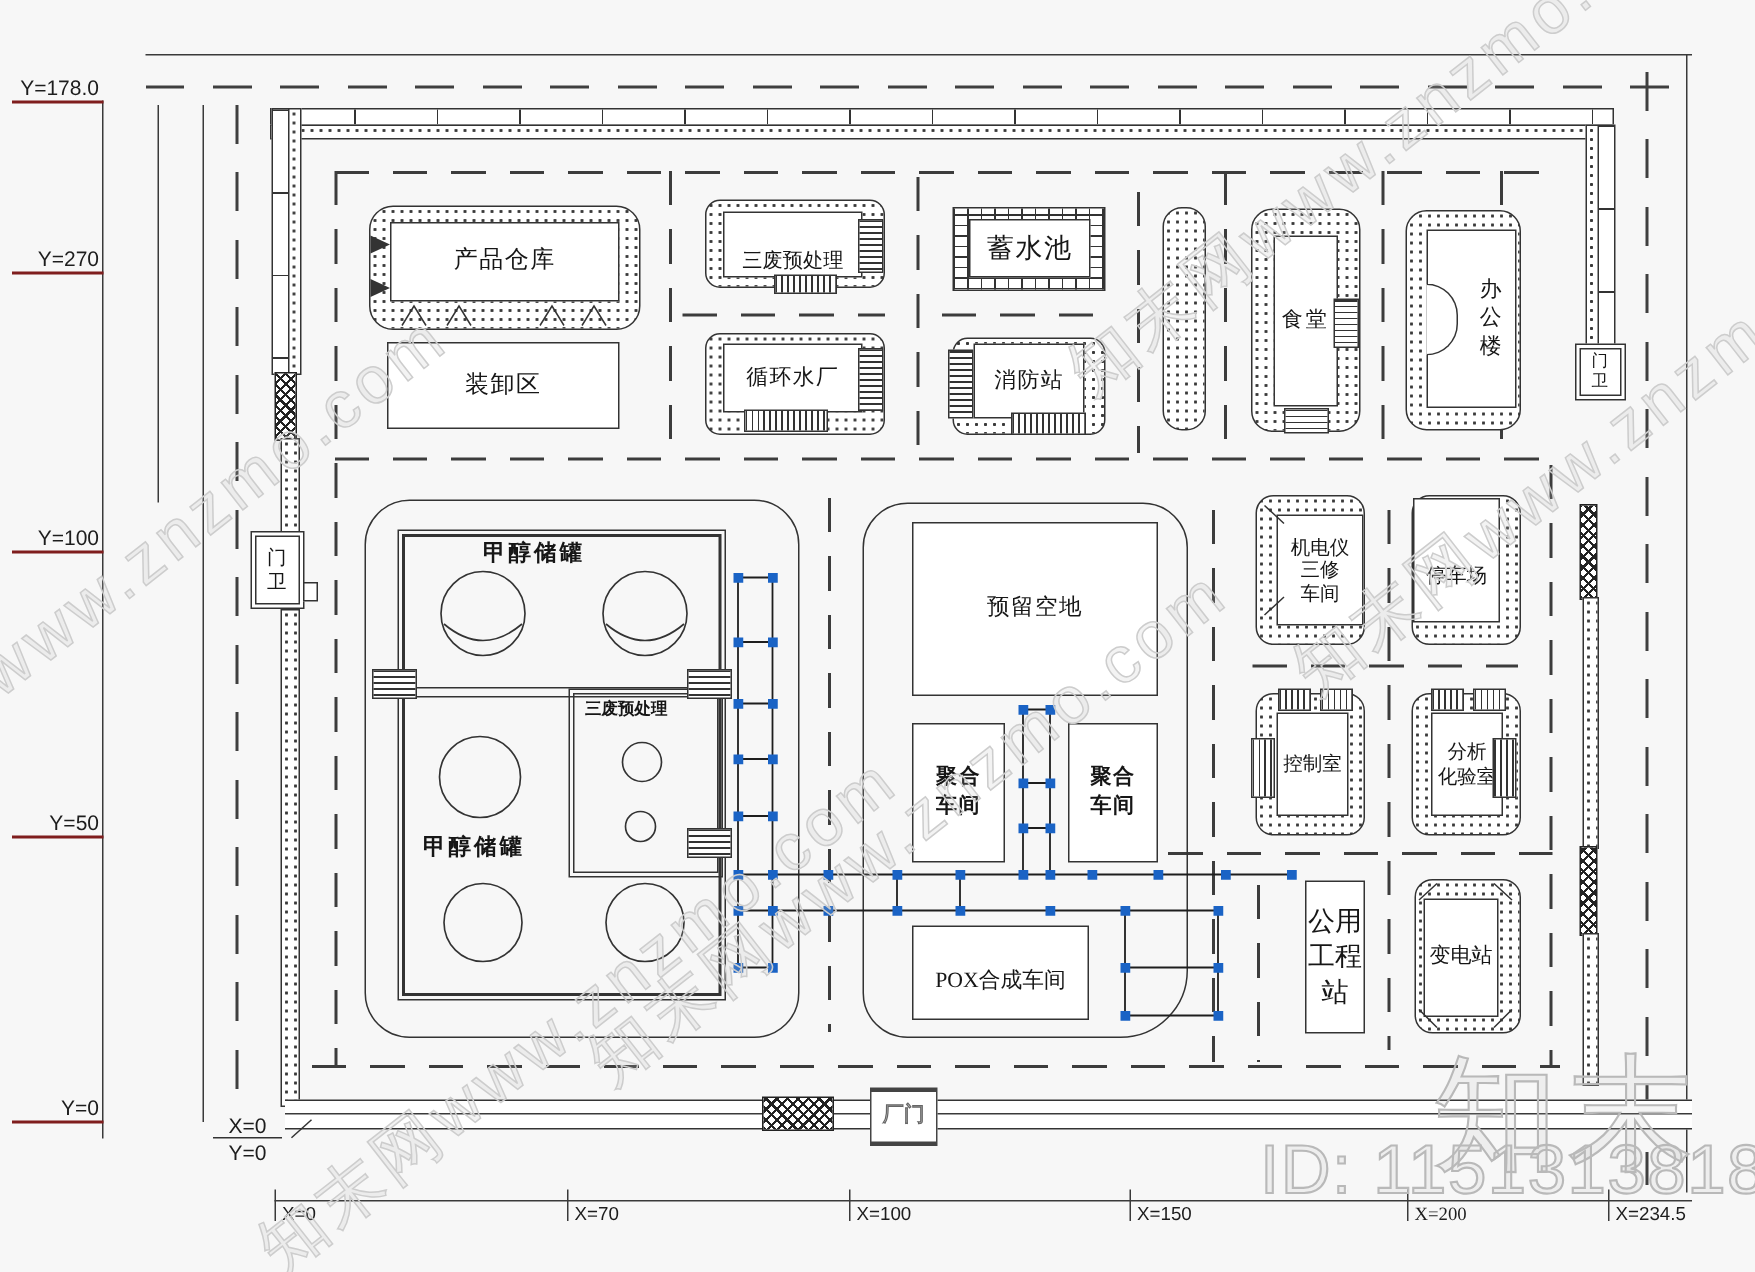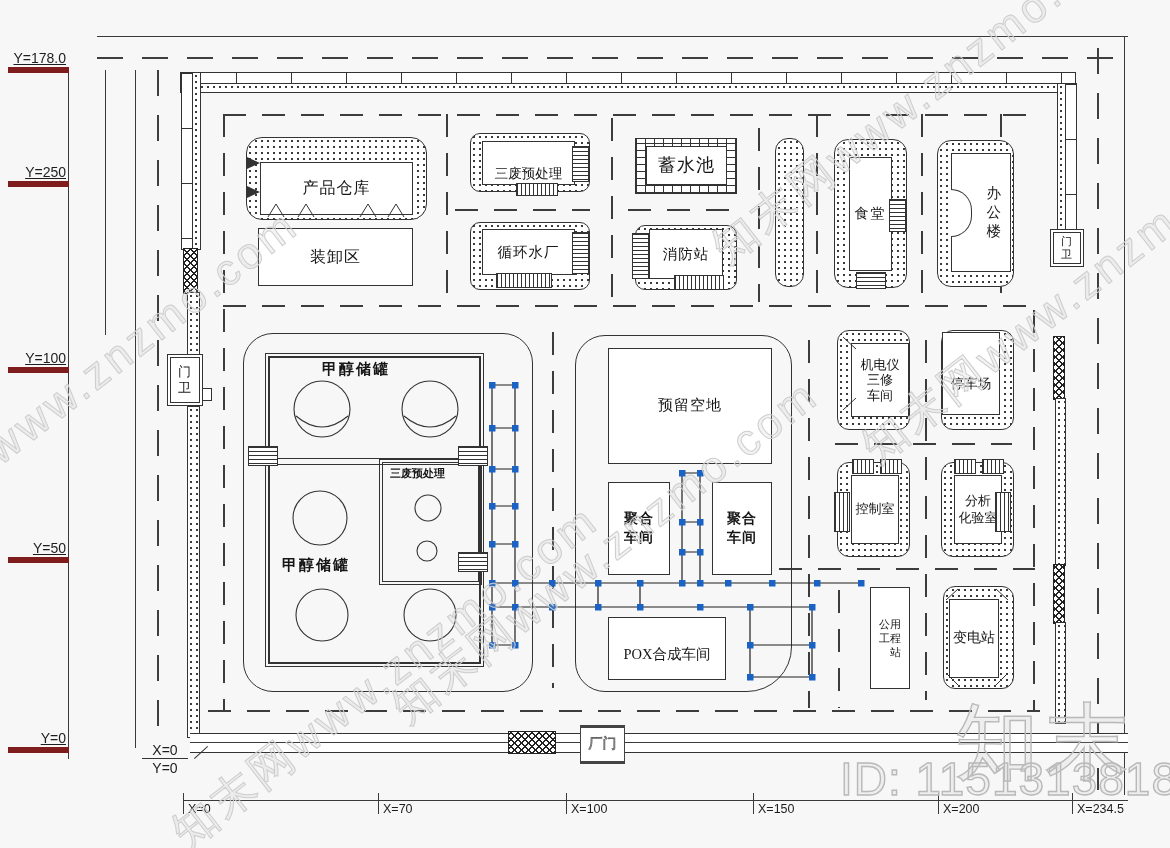--- a/index.html
+++ b/index.html
@@ -23,21 +23,21 @@
   .stubV{background:#fff repeating-linear-gradient(90deg,#333 0 1px,transparent 1px 4px);border:1px solid #333;}
   
   .bld{border:1px solid #333;background:#fff;}
   .rnd{border-radius:14px;}
   .inner{position:absolute;border:1px solid #333;background:#fff;display:flex;align-items:center;justify-content:center;}
   .lbl{font-family:"Liberation Serif","Liberation Sans",serif;color:#161616;text-align:center;
        white-space:pre-line;line-height:1.3;letter-spacing:1px;}
   .dbox{border:1px solid #333;background:#fff;padding:2px;}
   .dbox .in2{width:100%;height:100%;border:1px solid #333;display:flex;align-items:center;justify-content:center;box-sizing:border-box;}
   
-  .ytick{border-bottom:6px solid #7f1d1d;text-align:right;font-size:14px;padding-right:3px;height:18px;line-height:18px;text-decoration:underline;}
+  .ytick{border-bottom:2px solid #7f1d1d;text-align:right;font-size:14px;padding-right:3px;height:18px;line-height:18px;}
   .xticklbl{font-size:12.5px;}
   
   .wm{position:absolute;color:rgba(190,190,190,0.18);-webkit-text-stroke:1px #cdcdcd;
       transform:rotate(-38deg);transform-origin:left top;letter-spacing:4px;white-space:nowrap;
       font-size:44px;z-index:9;pointer-events:none;font-family:"Liberation Sans",sans-serif;}
   .wm-corner{position:absolute;color:rgba(185,185,185,0.15);-webkit-text-stroke:1.4px #b9b9b9;
       white-space:nowrap;z-index:10;pointer-events:none;font-family:"Liberation Sans",sans-serif;}
   svg{position:absolute;inset:0;z-index:6;pointer-events:none;}
   .z1{z-index:1}.z2{z-index:2}.z3{z-index:3}.z4{z-index:4}
 </style>
@@ -94,45 +94,45 @@
     <div class="abs lineH" style="left:0;top:8px;width:100%;"></div>
   </div>
   <div class="abs xhatch z3" style="left:508px;top:731px;width:46px;height:21px;"></div>
 
   <div class="abs z4" style="left:580px;top:725px;width:43px;height:33px;background:#fff;border:1px solid #444;border-top:3px solid #444;border-bottom:3px solid #444;display:flex;align-items:center;justify-content:center;">
     <div class="lbl" style="font-size:14px;color:rgba(120,120,120,0.35);-webkit-text-stroke:0.8px #666;white-space:nowrap;letter-spacing:0;">厂门</div>
   </div>
 
   <div class="abs lineV z2" style="left:68px;top:67px;height:692px;"></div>
   <div class="abs ytick z2" style="left:8px;top:49px;width:58px;">Y=178.0</div>
-  <div class="abs ytick z2" style="left:8px;top:163px;width:58px;">Y=250</div>
+  <div class="abs ytick z2" style="left:8px;top:163px;width:58px;">Y=270</div>
   <div class="abs ytick z2" style="left:8px;top:349px;width:58px;">Y=100</div>
   <div class="abs ytick z2" style="left:8px;top:539px;width:58px;">Y=50</div>
   <div class="abs ytick z2" style="left:8px;top:729px;width:58px;">Y=0</div>
 
   <div class="abs z2" style="left:142px;top:742px;width:46px;text-align:center;font-size:14px;border-bottom:1px solid #333;">X=0</div>
   <div class="abs z2" style="left:142px;top:760px;width:46px;text-align:center;font-size:14px;">Y=0</div>
   <div class="abs z2" style="left:192px;top:752px;width:18px;height:1px;background:#333;transform:rotate(-42deg);"></div>
 
   <div class="abs lineH z2" style="left:183px;top:800px;width:945px;"></div>
   <div class="abs lineV z2" style="left:183px;top:793px;height:21px;"></div>
   <div class="abs lineV z2" style="left:378px;top:793px;height:21px;"></div>
   <div class="abs lineV z2" style="left:566px;top:793px;height:21px;"></div>
   <div class="abs lineV z2" style="left:753px;top:793px;height:21px;"></div>
   <div class="abs lineV z2" style="left:938px;top:793px;height:21px;"></div>
   <div class="abs lineV z2" style="left:1072px;top:793px;height:21px;"></div>
   <div class="abs xticklbl z2" style="left:188px;top:802px;">X=0</div>
   <div class="abs xticklbl z2" style="left:383px;top:802px;">X=70</div>
   <div class="abs xticklbl z2" style="left:571px;top:802px;">X=100</div>
   <div class="abs xticklbl z2" style="left:758px;top:802px;">X=150</div>
-  <div class="abs xticklbl z2" style="left:943px;top:802px;">X=200</div>
+  <div class="abs xticklbl z2" style="left:943px;top:802px;font-family:Liberation Serif, serif;">X=200</div>
   <div class="abs xticklbl z2" style="left:1077px;top:802px;">X=234.5</div>
 
   <div class="abs dots rnd z3" style="left:246px;top:137px;width:179px;height:81px;border-radius:16px;">
-    <div class="inner" style="left:13px;top:24px;width:151px;height:51px;">
+    <div class="inner" style="left:13px;top:10px;width:151px;height:51px;">
       <div class="lbl" style="font-size:16px;">产品仓库</div>
     </div>
   </div>
   <div class="abs bld z3" style="left:258px;top:228px;width:153px;height:56px;display:flex;align-items:center;justify-content:center;">
     <div class="lbl" style="font-size:16px;">装卸区</div>
   </div>
 
   <div class="abs dots rnd z3" style="left:470px;top:133px;width:118px;height:57px;border-radius:10px;">
     <div class="inner" style="left:11px;top:7px;width:91px;height:42px;">
       <div class="lbl" style="font-size:13.5px;letter-spacing:0;margin-top:22px;">三废预处理</div>
@@ -252,21 +252,21 @@
     <div class="inner" style="left:12px;top:12px;width:46px;height:67px;">
       <div class="lbl" style="font-size:13px;line-height:1.25;letter-spacing:0;">分析
 化验室</div>
     </div>
   </div>
   <div class="abs stubV z4" style="left:954px;top:459px;width:20px;height:13px;"></div>
   <div class="abs stubV z4" style="left:982px;top:459px;width:20px;height:13px;"></div>
   <div class="abs stubV z4" style="left:995px;top:492px;width:14px;height:38px;"></div>
 
   <div class="abs bld z3" style="left:870px;top:587px;width:38px;height:100px;display:flex;align-items:center;justify-content:center;">
-    <div class="lbl" style="font-size:11px;line-height:1.3;letter-spacing:0;text-align:right;">公用
+    <div class="lbl" style="font-size:18px;line-height:1.3;letter-spacing:0;">公用
 工程
 站</div>
   </div>
 
   <div class="abs dots rnd z3" style="left:943px;top:586px;width:69px;height:101px;border-radius:12px;">
     <div class="inner" style="left:5px;top:12px;width:48px;height:77px;">
       <div class="lbl" style="font-size:14px;letter-spacing:0;">变电站</div>
     </div>
   </div>
 

